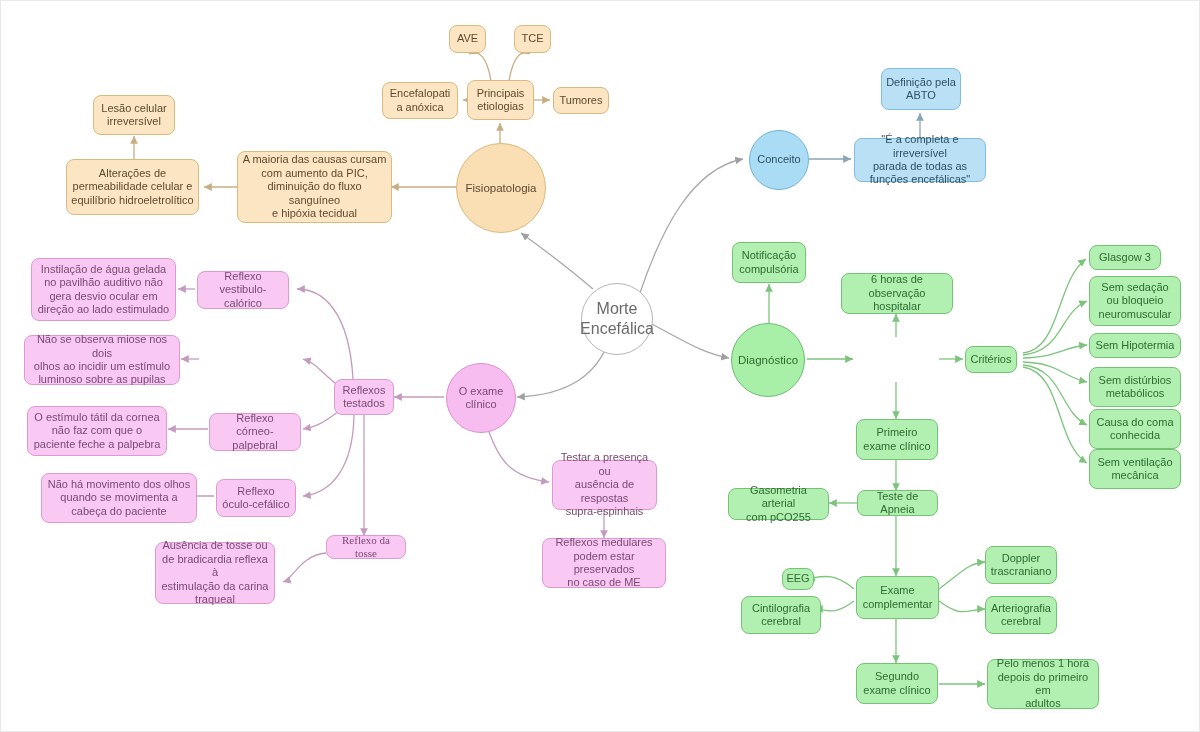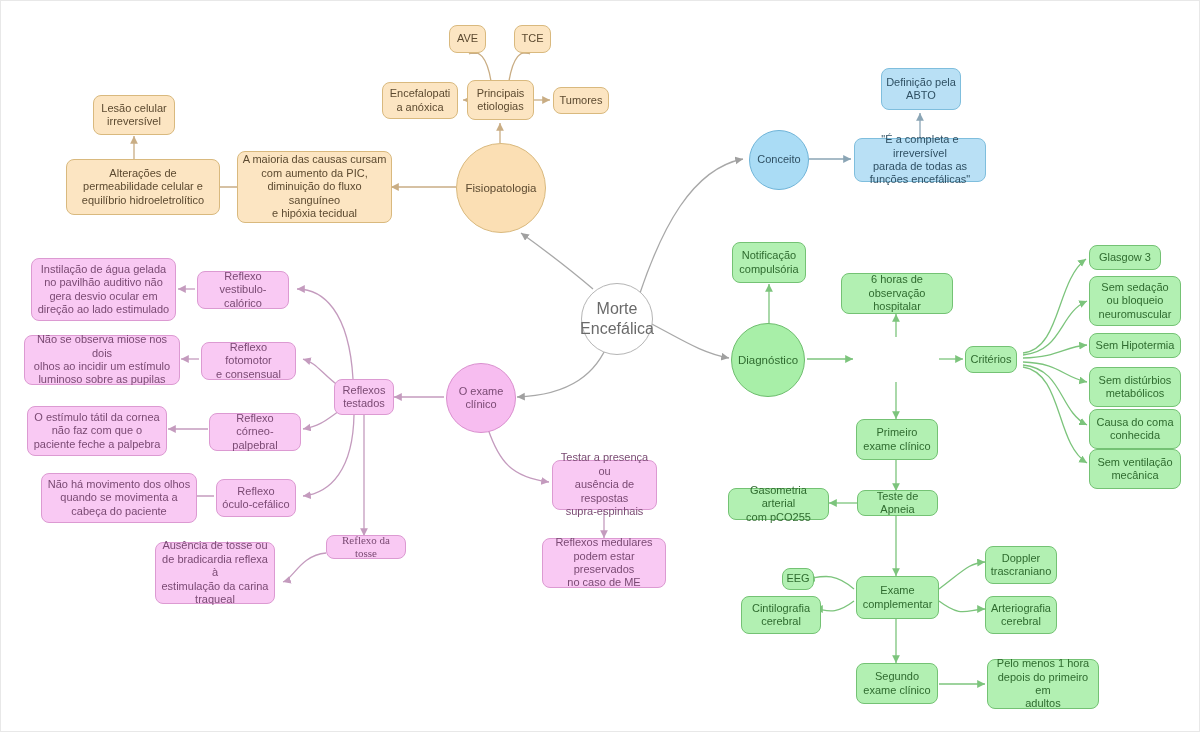--- a/index.html
+++ b/index.html
@@ -196,21 +196,21 @@
     <span>Tumores</span>
   </div>
 
   <div class="node rect c-orange" style="left:236px; top:150px; width:155px; height:72px; font-size:11px;">
     <span>A maioria das causas cursam
 com aumento da PIC,
 diminuição do fluxo sanguíneo
 e hipóxia tecidual</span>
   </div>
 
-  <div class="node rect c-orange" style="left:65px; top:158px; width:154px; height:56px; font-size:11px;">
+  <div class="node rect c-orange" style="left:65px; top:158px; width:133px; height:56px; font-size:11px;">
     <span>Alterações de
 permeabilidade celular e
 equilíbrio hidroeletrolítico</span>
   </div>
 
   <div class="node rect c-orange" style="left:92px; top:94px; width:82px; height:40px; font-size:11px;">
     <span>Lesão celular
 irreversível</span>
   </div>
 
@@ -341,24 +341,20 @@
 vestibulo-calórico</span>
   </div>
 
   <div class="node rect c-pink" style="left:30px; top:257px; width:145px; height:63px; font-size:11px;">
     <span>Instilação de água gelada
 no pavilhão auditivo não
 gera desvio ocular em
 direção ao lado estimulado</span>
   </div>
 
-  <div class="node rect c-pink" style="left:200px; top:341px; width:95px; height:38px; font-size:11px;">
-    <span>Reflexo fotomotor
-e consensual</span>
-  </div>
 
   <div class="node rect c-pink" style="left:23px; top:334px; width:156px; height:50px; font-size:11px;">
     <span>Não se observa miose nos dois
 olhos ao incidir um estímulo
 luminoso sobre as pupilas</span>
   </div>
 
   <div class="node rect c-pink" style="left:208px; top:412px; width:92px; height:38px; font-size:11px;">
     <span>Reflexo
 córneo-palpebral</span>

